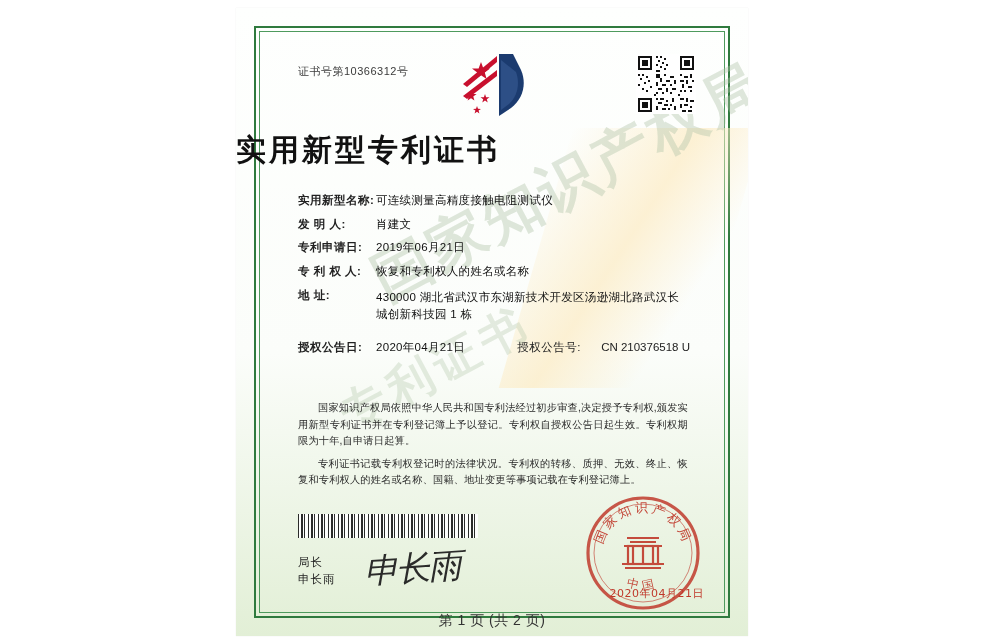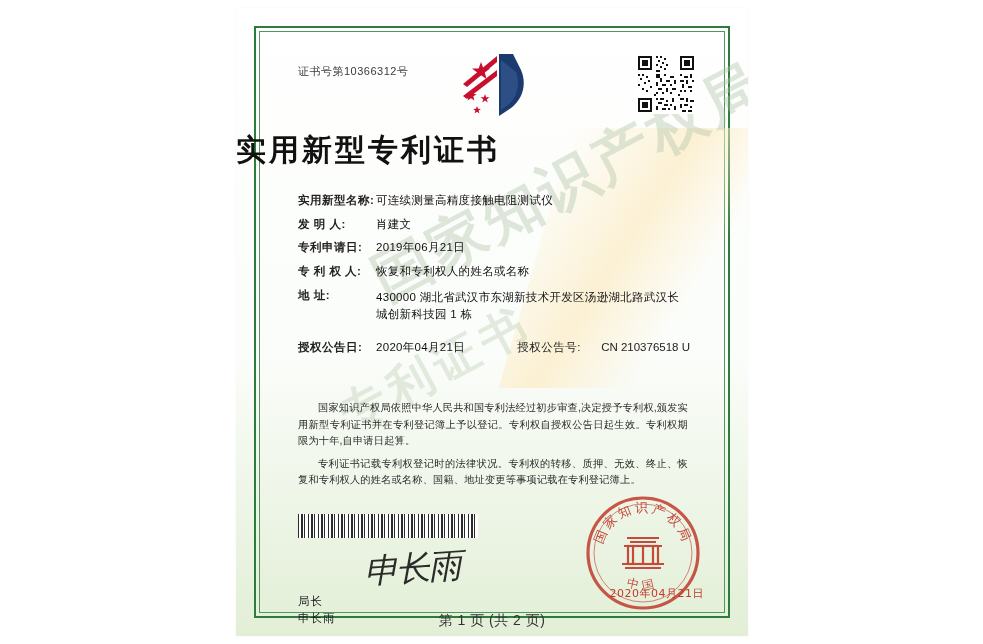--- a/index.html
+++ b/index.html
@@ -189,21 +189,20 @@
   }
   
   .sig-label {
     position: absolute;
     left: 62px;
     top: 546px;
     font-size: 11.5px;
     color: #1c1c1c;
     line-height: 1.5;
     letter-spacing: 1px;
-    margin-top: 39px;
   }
   .sig-script {
     position: absolute;
     left: 128px;
     top: 538px;
     font-family: "DejaVu Serif", serif;
     font-size: 34px;
     color: #1b1b1b;
     font-style: italic;
     letter-spacing: -2px;

